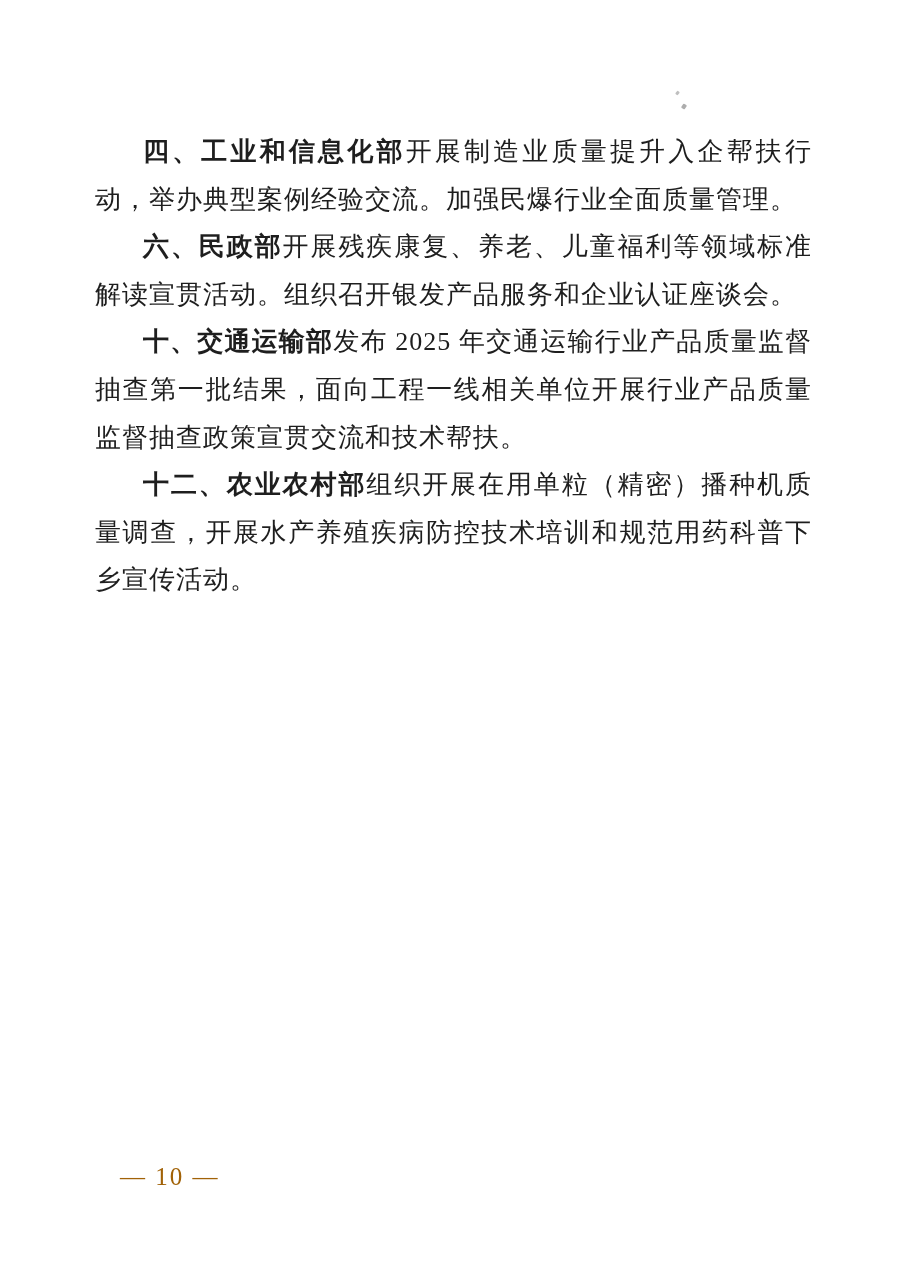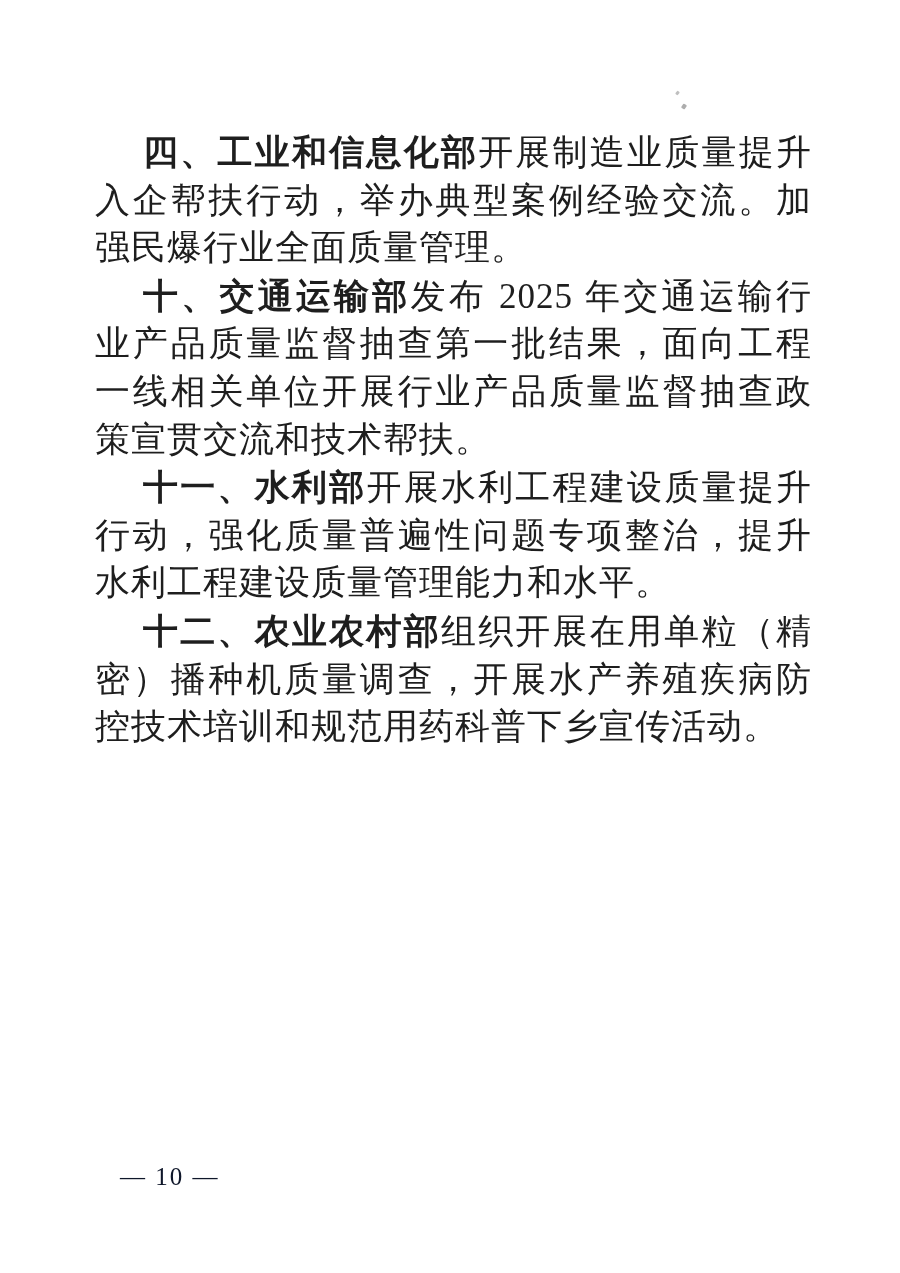--- a/index.html
+++ b/index.html
@@ -17,40 +17,40 @@
     color: #1e1e1e;
   }
   .text-block {
     position: absolute;
     top: 128px;
     left: 95px;
     width: 717px;
   }
   .para {
     margin: 0;
-    font-size: 35px;
+    font-size: 26px;
     line-height: 47.6px;
     letter-spacing: 1px;
     text-align: justify;
     text-justify: inter-character;
     word-break: break-all;
     text-indent: 48px;
     color: #1e1e1e;
   }
   .para .lead {
     font-family: "Liberation Sans", "DejaVu Sans", sans-serif;
     font-weight: 700;
   }
   .page-number {
     position: absolute;
     left: 120px;
     top: 1163px;
     font-size: 25px;
     letter-spacing: 2px;
-    color: #0f172a;
+    color: #a16207;
     font-family: "Liberation Serif", "DejaVu Serif", serif;
   }
   .scan-speck {
     position: absolute;
     background: #8a8a8a;
     border-radius: 1px;
   }
   .speck-1 {
     left: 676px;
     top: 91px;
@@ -71,20 +71,20 @@
 </head>
 <body>
 
 <div class="page">
 
   <span class="scan-speck speck-1"></span>
   <span class="scan-speck speck-2"></span>
 
   <div class="text-block" id="text-block">
       <p class="para"><span class="lead">四、工业和信息化部</span><span class="body-text">开展制造业质量提升入企帮扶行动，举办典型案例经验交流。加强民爆行业全面质量管理。</span></p>
+      <p class="para"><span class="lead">六、民政部</span><span class="body-text">开展残疾康复、养老、儿童福利等领域标准解读宣贯活动。组织召开银发产品服务和企业认证座谈会。</span></p>
       <p class="para"><span class="lead">十、交通运输部</span><span class="body-text">发布 2025 年交通运输行业产品质量监督抽查第一批结果，面向工程一线相关单位开展行业产品质量监督抽查政策宣贯交流和技术帮扶。</span></p>
-      <p class="para"><span class="lead">十一、水利部</span><span class="body-text">开展水利工程建设质量提升行动，强化质量普遍性问题专项整治，提升水利工程建设质量管理能力和水平。</span></p>
       <p class="para"><span class="lead">十二、农业农村部</span><span class="body-text">组织开展在用单粒（精密）播种机质量调查，开展水产养殖疾病防控技术培训和规范用药科普下乡宣传活动。</span></p>
     </div>
 
   <div class="page-number">— 10 —</div>
 
 </div>
 
 </body></html>

